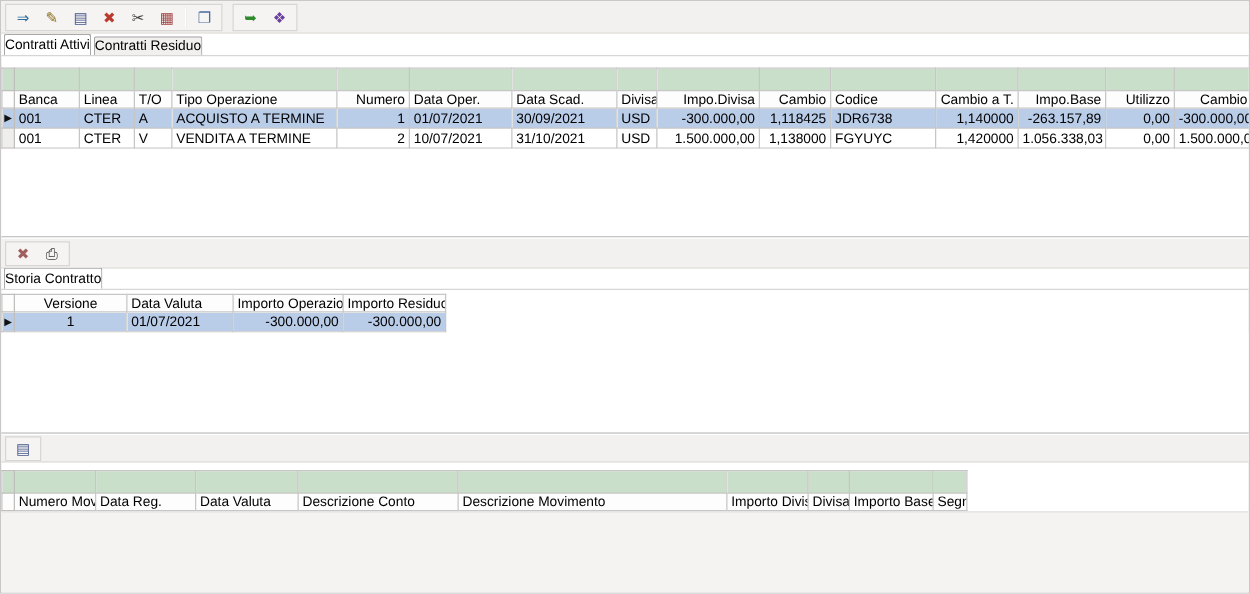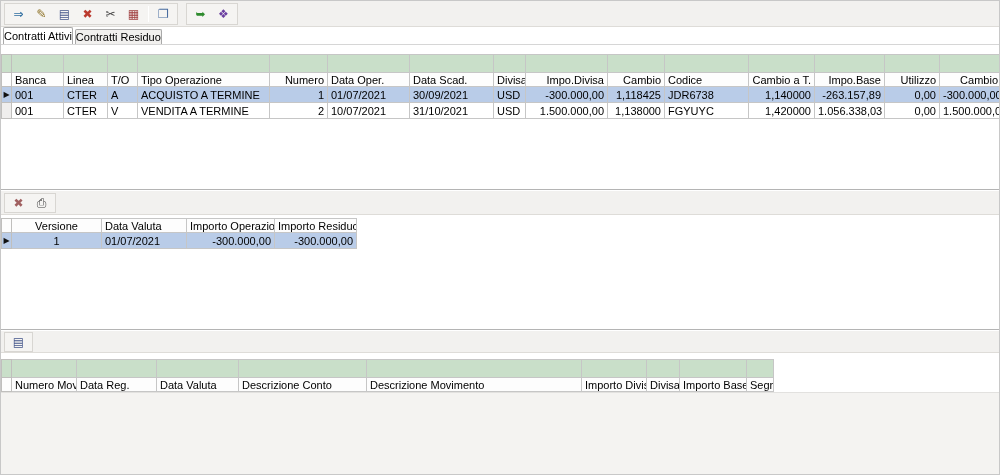--- a/index.html
+++ b/index.html
@@ -200,20 +200,25 @@
   <div class="toolbar tb-mid">
     <div class="tgroup">
       <button class="tbtn">
           <span class="ic-delete-dim">✖</span>
         </button>
       <button class="tbtn">
           <span class="ic-print">⎙</span>
         </button>
     </div>
   </div>
+  <div class="tabbar tabs-sub">
+    <div class="tab active">
+        <span>Storia Contratto</span>
+      </div>
+  </div>
 
   <div class="gap3"></div>
 
   <div class="gridwrap">
     <table class="grid" style="width:355px">
       <colgroup>
         <col style="width:10px">
           <col style="width:90px">
           <col style="width:85px">
           <col style="width:88px">

